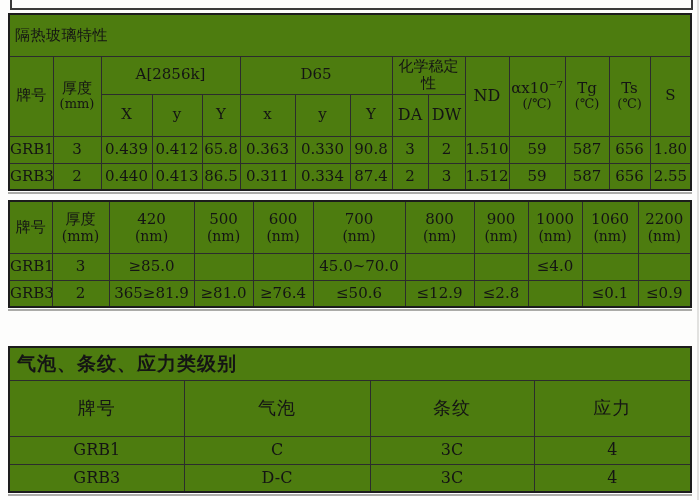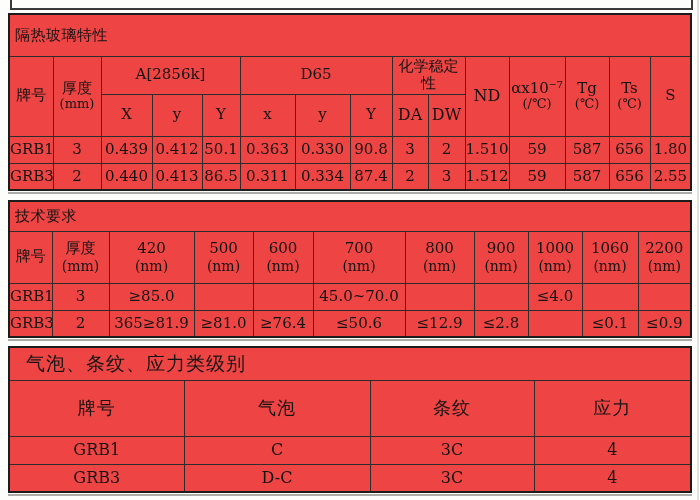--- a/index.html
+++ b/index.html
@@ -10,37 +10,37 @@
   }
   .top-rule{
     position:absolute;left:10px;top:0;width:683px;height:10px;
     border-left:2px solid #3a3a3a;border-right:2px solid #3a3a3a;border-bottom:2px solid #3a3a3a;
     box-sizing:border-box;
   }
   .page-edge{
     position:absolute;top:0;right:1px;width:2px;height:500px;background:#e2e2e0;
   }
   .tblwrap{position:absolute;left:8px;border-bottom:2px solid #ababa8;padding-bottom:1px;}
-  table{border-collapse:collapse;table-layout:fixed;width:682px;background:#ef4444;}
+  table{border-collapse:collapse;table-layout:fixed;width:682px;background:#4d7c0f;}
   table{border:2px solid #1c1c1c;}
   td{
     border:1px solid #2c2c2c;text-align:center;vertical-align:middle;
     padding:0;overflow:hidden;font-size:15px;line-height:1.15;
   }
   .title-cell{
     text-align:left;padding:2px 0 2px 5px;font-size:15px;letter-spacing:0.5px;
   }
   .l2{font-size:13px;}
   .wrap2 div{display:block;}
   #t1 .h-grp{font-size:15px;}
   #t1 .h-sub{font-size:15px;}
   #t1 .small{font-size:16px;}
   #t2 td{font-size:15px;}
   #t2 .l2{font-size:14px;}
-  #t3 .title-cell{font-size:19px;padding:4px 0 4px 16px;letter-spacing:1px;}
+  #t3 .title-cell{font-size:19px;padding:4px 0 4px 7px;letter-spacing:1px;font-weight:bold;}
   #t3 .hdr{font-size:18px;letter-spacing:1px;}
   #t3 .dat{font-size:16px;}
   .r-title{height:42px;}
   .r-h1{height:38px;}
   .r-h2{height:42px;}
   .r-d{height:27px;}
   #t2 .r-title{height:30px;}
   #t2 .r-h{height:52px;}
   #t2 .r-d{height:27px;}
   #t3 .r-title{height:33px;}
@@ -108,21 +108,21 @@
     <td class="h-sub">y</td>
     <td class="h-sub">Y</td>
     <td class="small">DA</td>
     <td class="small">DW</td>
   </tr>
   <tr class="r-d">
     <td>GRB1</td>
     <td>3</td>
     <td>0.439</td>
     <td>0.412</td>
-    <td>50.1</td>
+    <td>65.8</td>
     <td>0.363</td>
     <td>0.330</td>
     <td>90.8</td>
     <td>3</td>
     <td>2</td>
     <td>1.510</td>
     <td>59</td>
     <td>587</td>
     <td>656</td>
     <td>1.80</td>
@@ -157,23 +157,20 @@
     <col style="width:59px">
         <col style="width:60px">
         <col style="width:92px">
     <col style="width:69px">
         <col style="width:54px">
         <col style="width:54px">
     <col style="width:56px">
         <col style="width:53px">
   </colgroup>
   <tbody>
-        <tr class="r-title">
-    <td colspan="11" class="title-cell">技术要求</td>
-  </tr>
   <tr class="r-h">
     <td>牌号</td>
     <td class="wrap2">
       <div>厚度</div>
       <div class="l2">(mm)</div>
     </td>
     <td class="wrap2">
       <div>420</div>
       <div class="l2">(nm)</div>
     </td>

